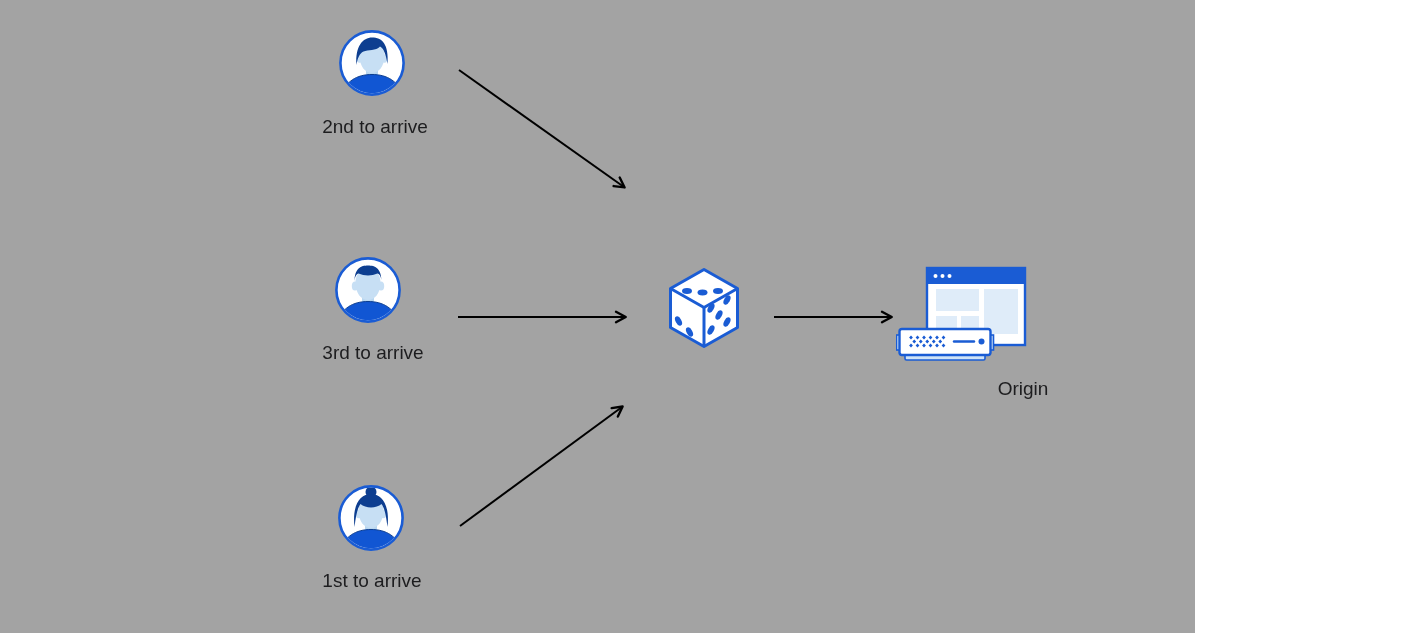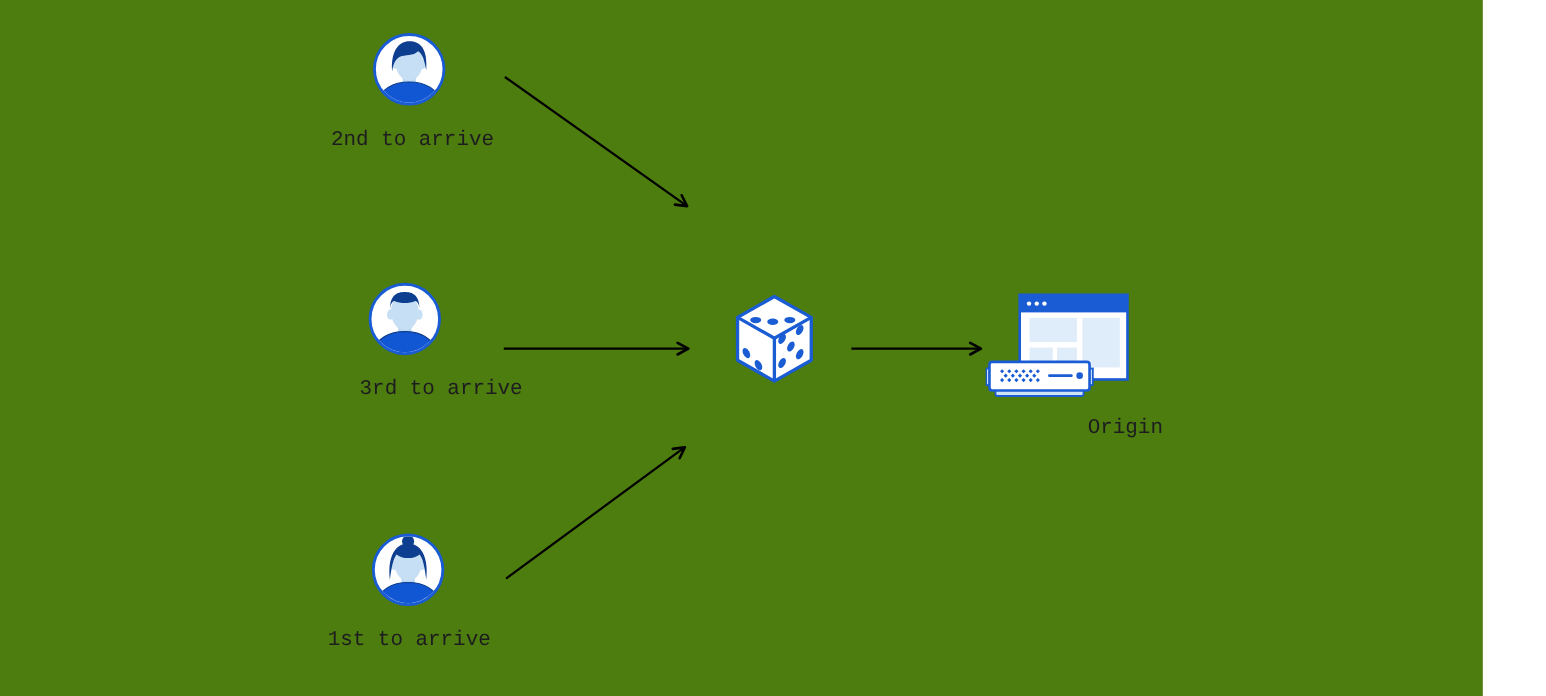--- a/index.html
+++ b/index.html
@@ -1,21 +1,21 @@
 <!DOCTYPE html>
 <html><head>
 <meta charset="utf-8">
 <style>
   html, body { margin: 0; padding: 0; background: #ffffff; }
   .canvas {
     position: relative;
-    width: 1348px;
+    width: 1195px;
     height: 633px;
-    background: #4d7c0f;
-    font-family: Liberation Mono, monospace;
+    background: #a3a3a3;
+    font-family: Liberation Sans, sans-serif;
     overflow: hidden;
   }
   .node { position: absolute; }
   .node-label {
     position: absolute;
     transform: translateX(-50%);
     font-size: 19px;
     line-height: 1.2;
     color: #1d1d1f;
     white-space: nowrap;
@@ -73,21 +73,21 @@
       <g clip-path="url(#c2)">
         <rect x="29" y="36" width="12" height="15" fill="#b9d7f0"></rect>
         <path d="M3,70 C8,53 20,46.5 35,46.5 C50,46.5 62,53 67,70 Z" fill="#1156d3" stroke="#0d3e90" stroke-width="1"></path>
         <ellipse cx="22" cy="31" rx="3.2" ry="4.6" fill="#c7dff4"></ellipse>
         <ellipse cx="48" cy="31" rx="3.2" ry="4.6" fill="#c7dff4"></ellipse>
         <path d="M35,14 C44,14 48,21 47.5,29 C47,38 42,45 35,45 C28,45 23,38 22.5,29 C22,21 26,14 35,14 Z" fill="#c7dff4"></path>
         <path d="M21.5,27 C21.5,13 28,10.5 35,10.5 C42,10.5 48.5,13 48.5,27 C48.5,22 46.5,19 44.5,18.6 C38.5,21.2 31.5,21.2 25.5,18.6 C23.5,19 21.5,22 21.5,27 Z" fill="#0d3e90"></path>
       </g>
     </svg>
   </div>
-  <div class="node-label" style="left:373px; top:342px;margin-left:28px;">3rd to arrive</div>
+  <div class="node-label" style="left:373px; top:342px;">3rd to arrive</div>
 
   <div class="node" style="left:336px; top:483px;">
     <svg width="70" height="70" viewBox="0 0 70 70">
       <defs>
           <clipPath id="c3">
             <circle cx="35" cy="35" r="30.3"></circle>
           </clipPath>
         </defs>
       <circle cx="35" cy="35" r="31.6" fill="#ffffff" stroke="#1a5cd4" stroke-width="2.6"></circle>
       <g clip-path="url(#c3)">

